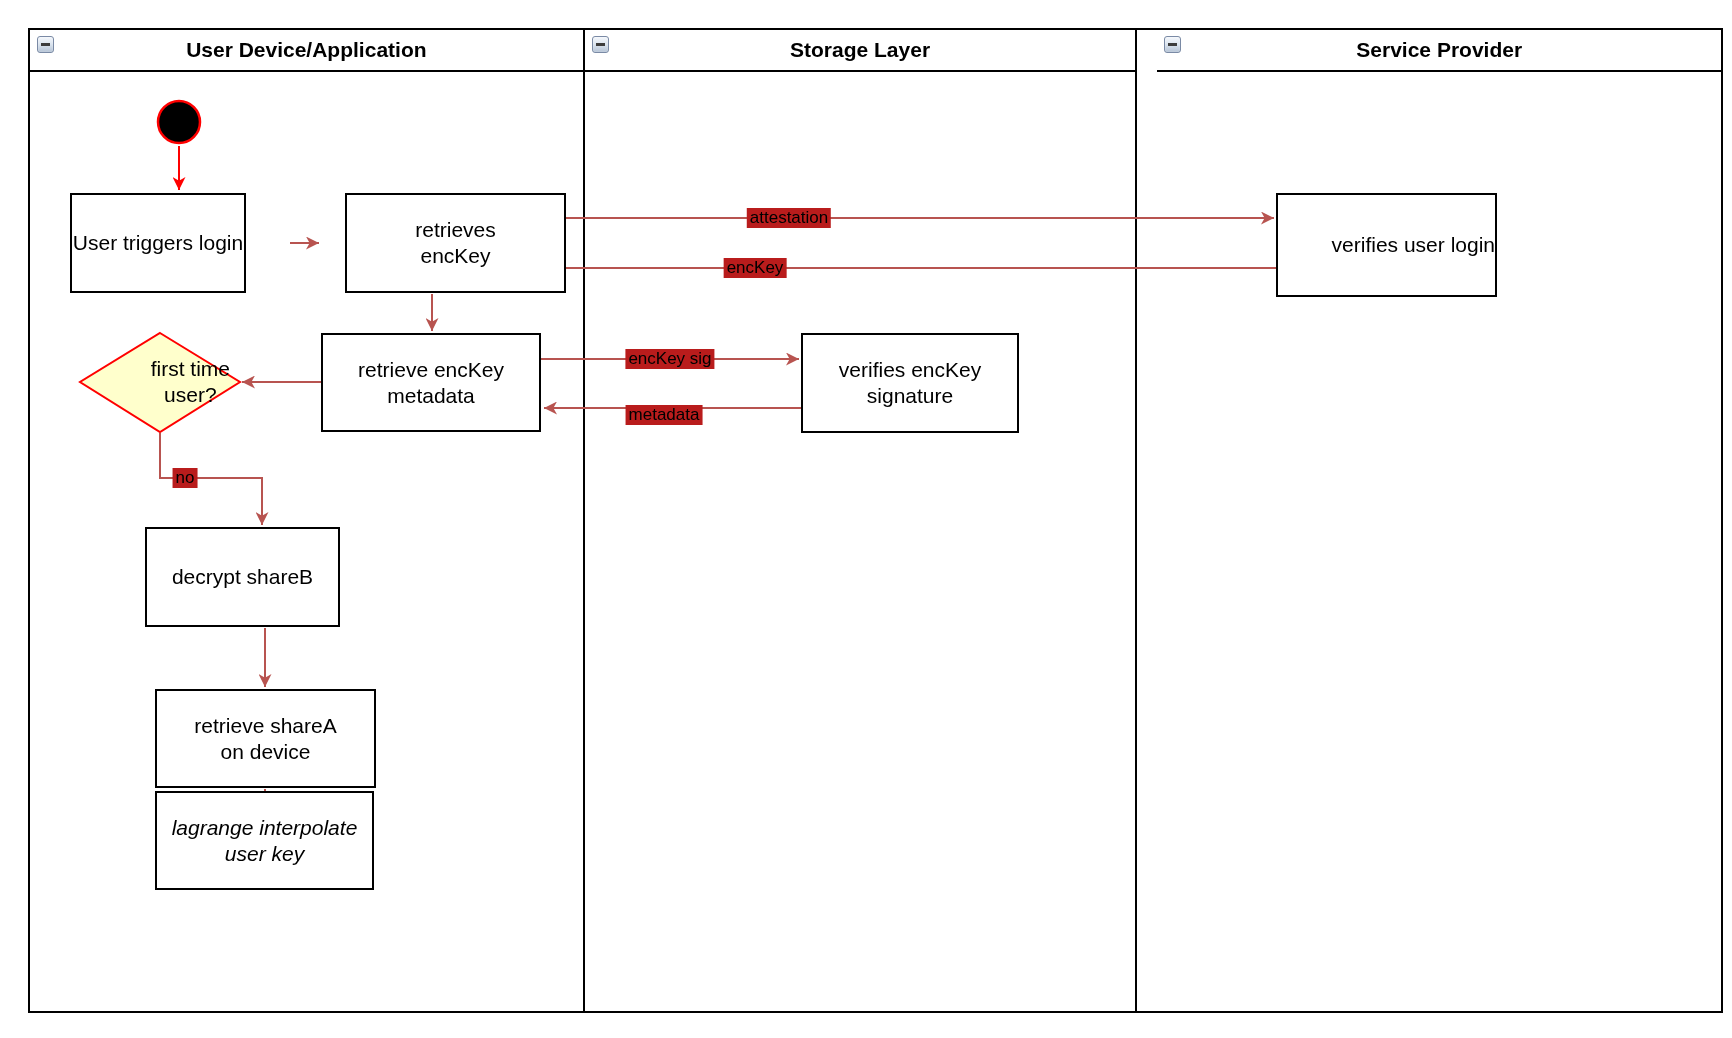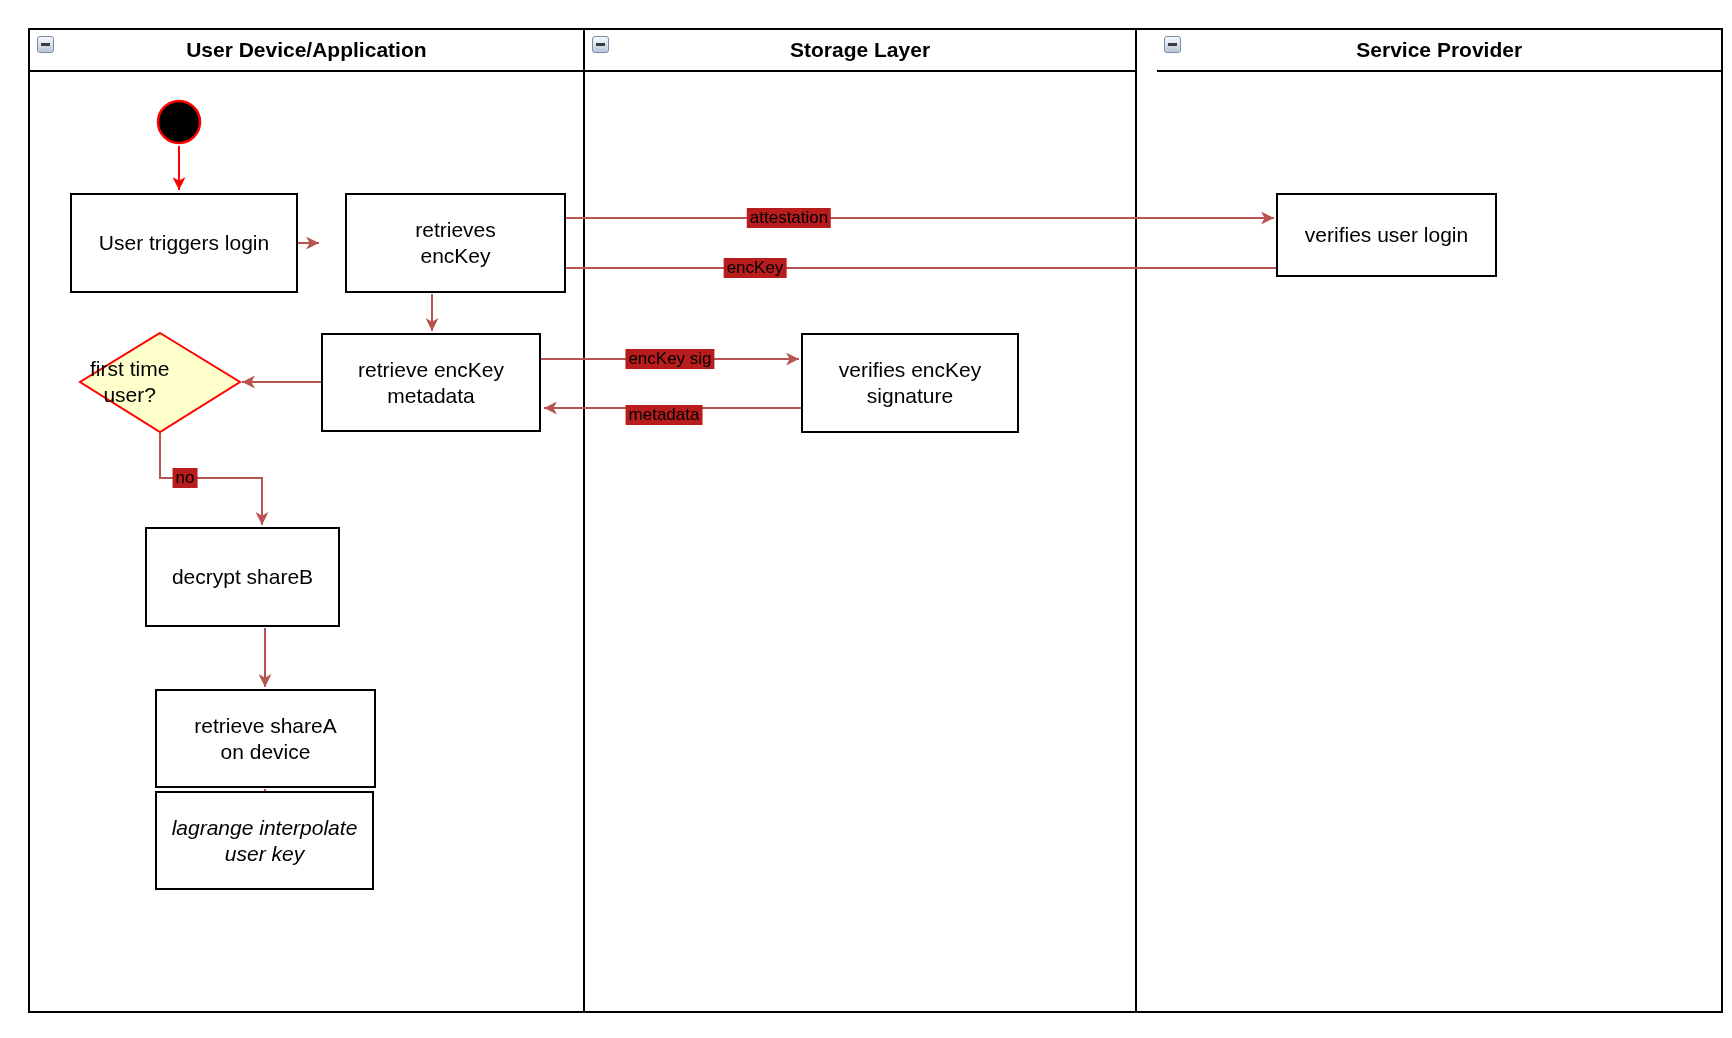--- a/index.html
+++ b/index.html
@@ -65,33 +65,33 @@
     border: 2px solid #000000;
     display: flex;
     align-items: center;
     justify-content: center;
     text-align: center;
     font-size: 21px;
     line-height: 26px;
     color: #000;
     white-space: pre-line;
   }
-  .n-login     { left: 70px;  top: 193px; width: 228px; height: 100px; }
+  .n-login     { left: 70px;  top: 193px; width: 176px; height: 100px; }
   .n-retrieves { left: 321px; top: 193px; width: 221px; height: 100px; margin-left: 24px; }
   .n-metadata  { left: 321px; top: 333px; width: 220px; height: 99px;  }
   .n-decrypt   { left: 145px; top: 527px; width: 195px; height: 100px; }
   .n-sharea    { left: 155px; top: 689px; width: 221px; height: 99px;  }
   .n-lagrange  { left: 155px; top: 791px; width: 219px; height: 99px; font-style: italic;  }
   .n-verifysig { left: 801px; top: 333px; width: 218px; height: 100px; }
-  .n-verifylog { left: 1276px; top: 193px; width: 221px; height: 84px; }
+  .n-verifylog { left: 1276px; top: 193px; width: 221px; height: 104px; justify-content: flex-end; }
   .decision-label {
     position: absolute;
     left: 90px; top: 350px;
     width: 140px; height: 64px;
-    display: flex; align-items: center; justify-content: flex-start;
+    display: flex; align-items: center; justify-content: flex-end;
     text-align: center;
     font-size: 21px; line-height: 26px;
     color: #000;
     white-space: pre-line;
   }
   
   .edges {
     position: absolute;
     left: 0; top: 0;
     width: 1732px; height: 1038px;

